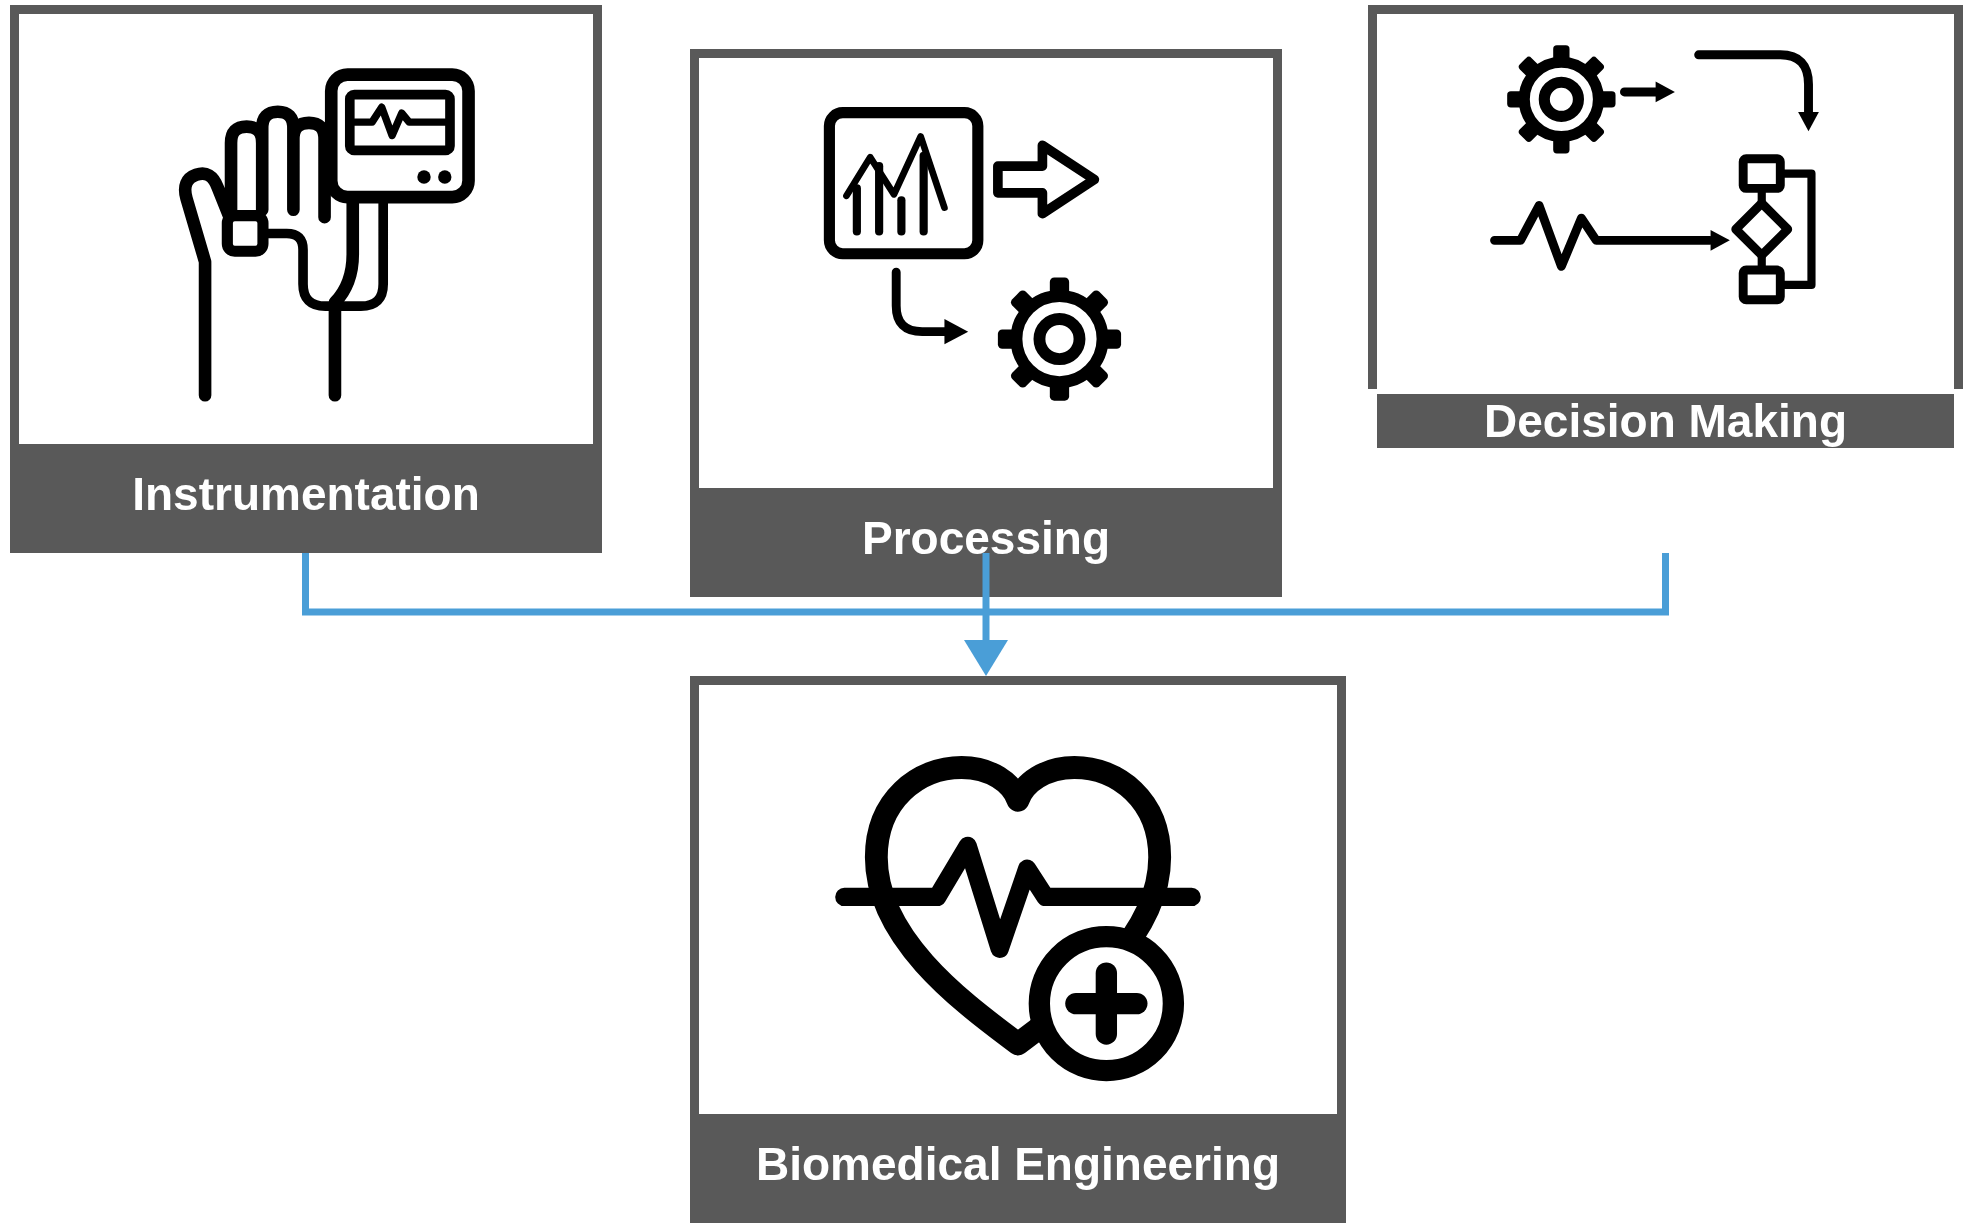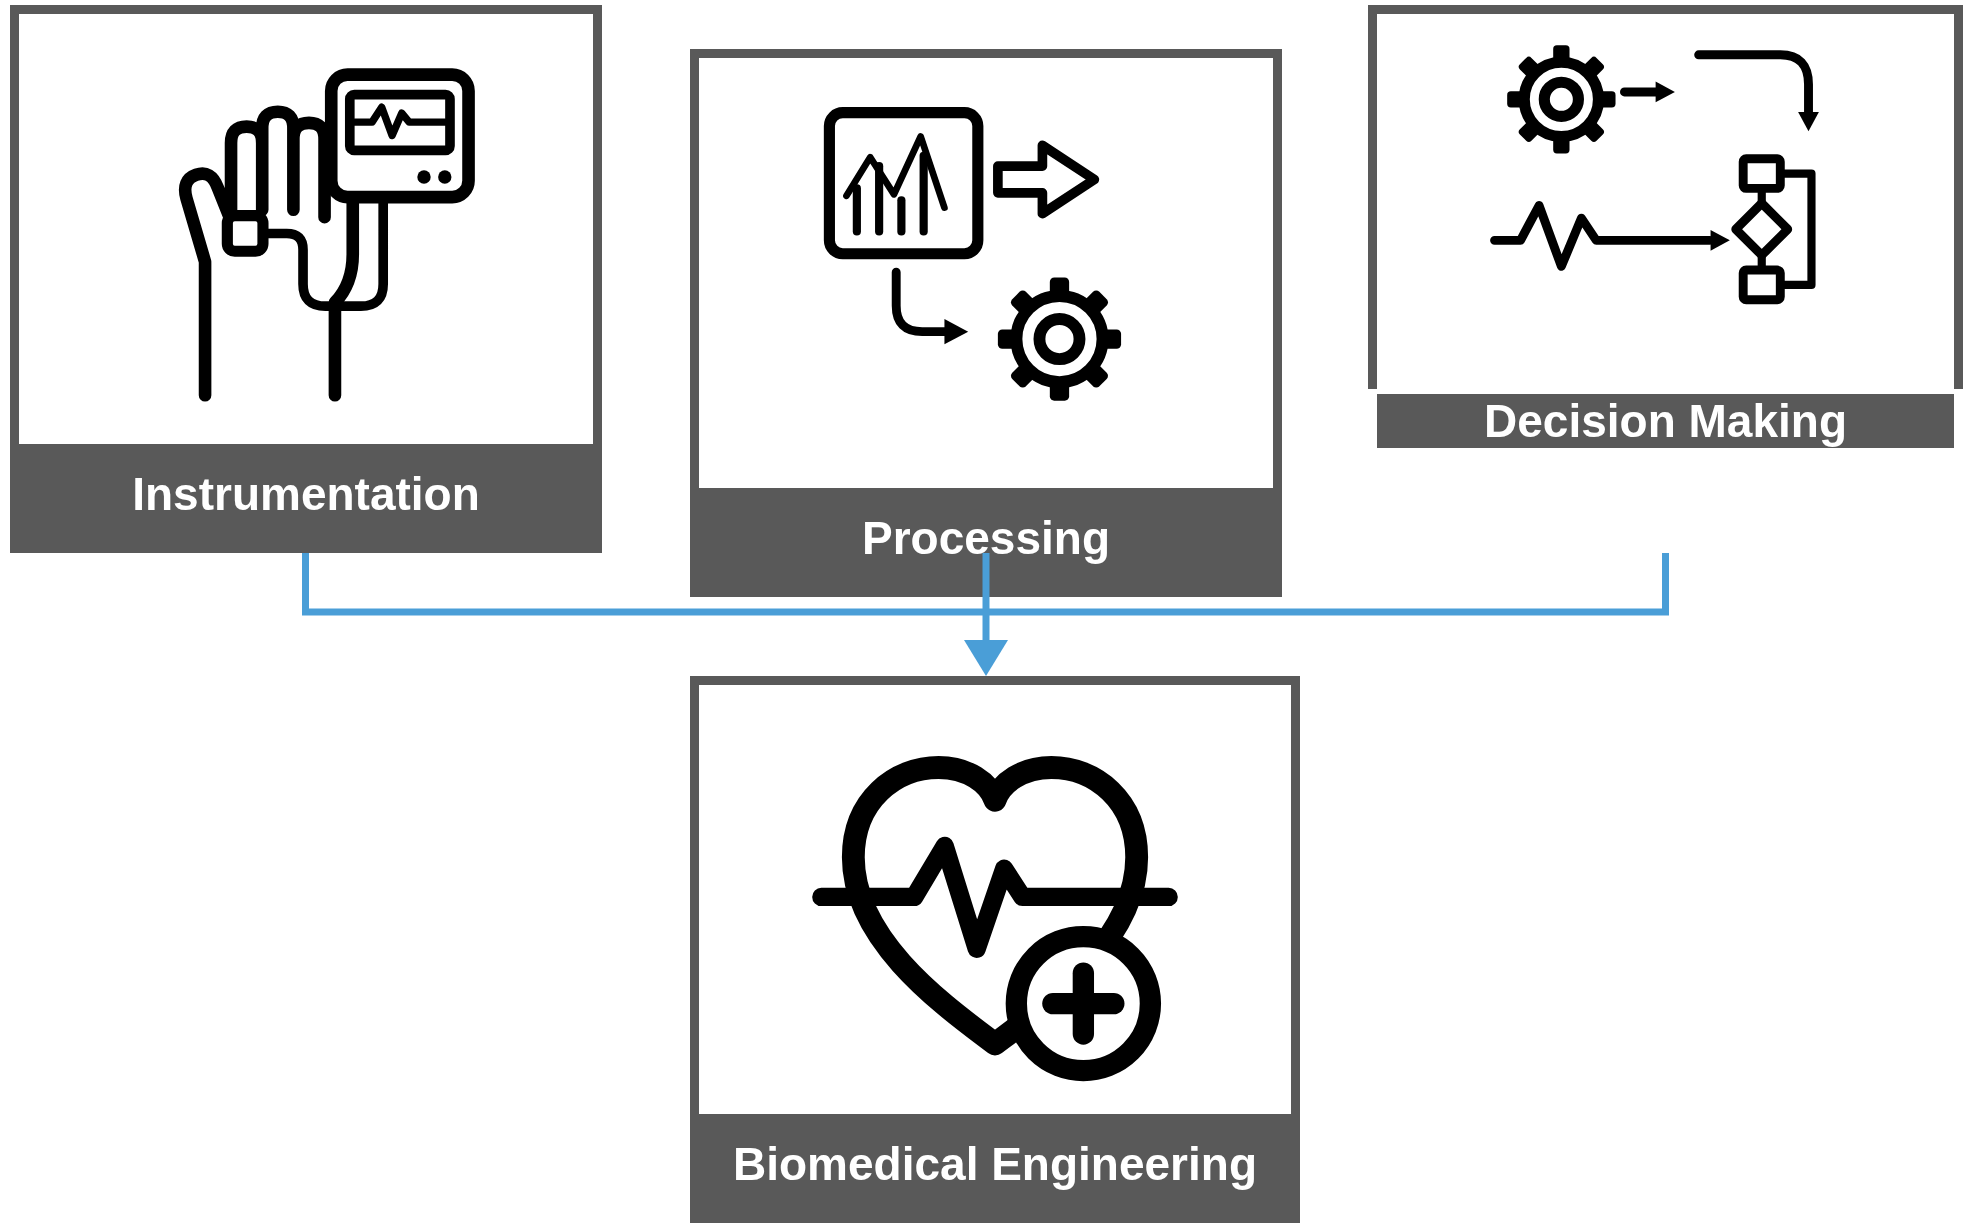--- a/index.html
+++ b/index.html
@@ -39,21 +39,21 @@
     justify-content: center;
     font-weight: bold;
     font-size: 46px;
     letter-spacing: 0px;
   }
   
   #node-instrumentation { left: 10px;   top: 5px;   width: 592px; height: 548px; }
   #node-processing      { left: 690px;  top: 5px;   width: 592px; height: 548px; margin-top: 44px; }
   #node-decision        { left: 1368px; top: 5px;   width: 595px; height: 384px; }
   
-  #node-biomedical      { left: 690px;  top: 676px; width: 610px; height: 547px; }
+  #node-biomedical      { left: 690px;  top: 676px; width: 656px; height: 547px; }
 
   .connector-overlay {
     position: absolute;
     left: 0; top: 0;
     width: 1973px;
     height: 1223px;
     pointer-events: none;
   }
   .icon-svg { display: block; }
 </style>

